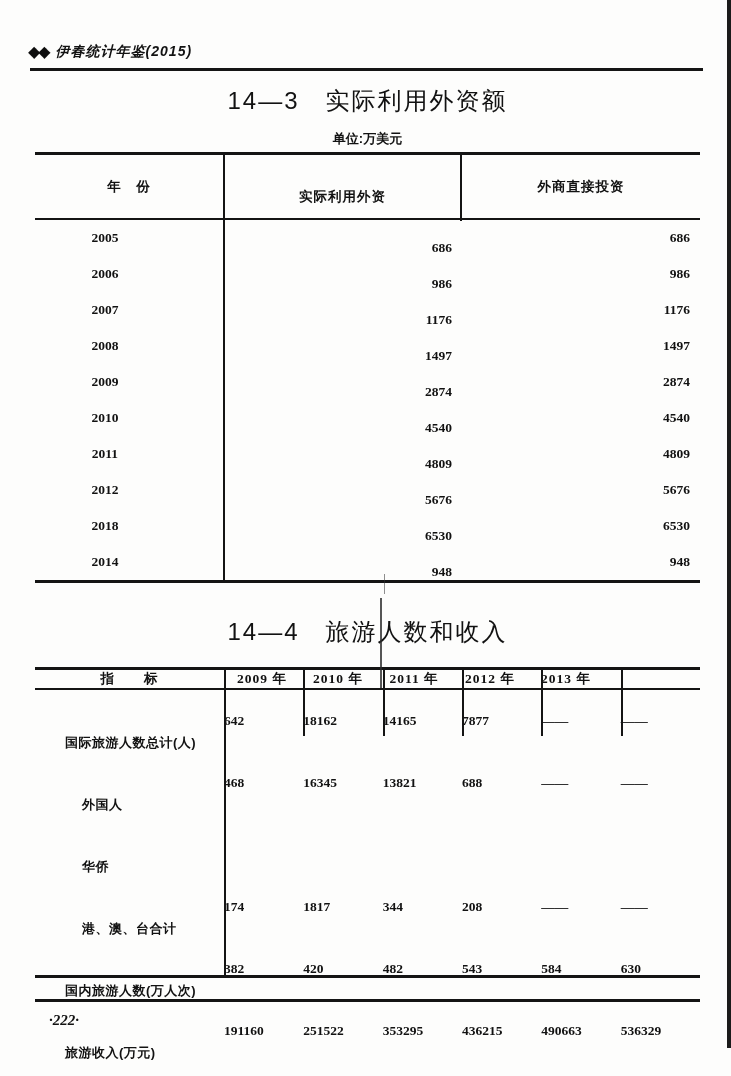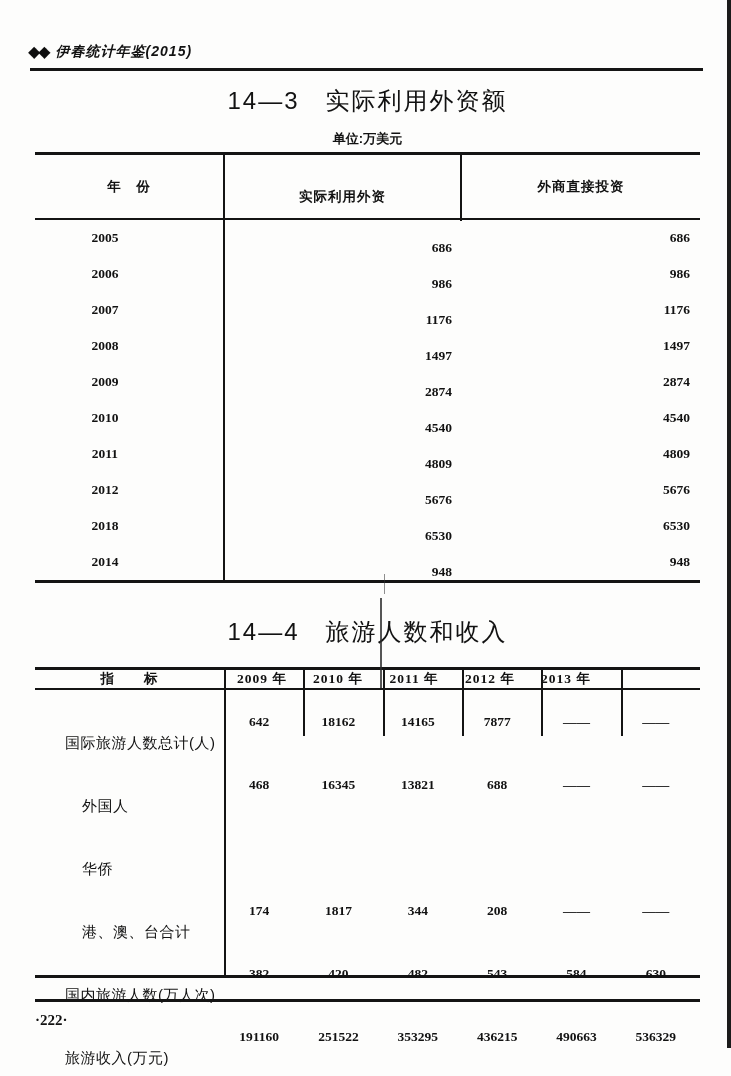--- a/index.html
+++ b/index.html
@@ -46,31 +46,31 @@
   .t1-row .t1-c2, .t1-row .t1-c3 { text-align:right; padding-right:10px; }
   .tbl1 .vl-a { left:188px; top:0; height:100%; }
   .tbl1 .vl-b { left:425px; top:0; height:66px; }
 
   
   .tbl2 { top:667px; height:311px; }
   .tbl2 .thead { height:66px; }
   .t2-c0 { width:189px; }
   .t2-cy { width:76px; }
   .t2-row { flex:1; display:flex; align-items:center; }
-  .t2-label { width:189px; font-size:15px; font-weight:normal; letter-spacing:.5px;margin-top:44px; }
+  .t2-label { width:189px; font-size:13px; font-weight:bold; letter-spacing:.5px;margin-top:44px; }
   .ind-0 { padding-left:30px; }
   .ind-1 { padding-left:47px; }
-  .t2-val { width:79.33px; text-align:center; padding-right:9px; }
+  .t2-val { width:79.33px; text-align:left; padding-right:9px; }
   .tbl2 .hsep { position:absolute; top:0; height:66px; width:2px; background:#141414; }
   .tbl2 .vl-main { left:189px; top:0; height:100%; }
 
   
   .footer-rule { position:absolute; left:35px; top:999px; width:665px; height:3px; background:#141414; }
-  .page-number { position:absolute; left:35px; top:1012px;
-                 font-family:"Liberation Serif","DejaVu Serif",serif; font-weight:bold; font-size:15px; }
+  .page-number { position:absolute; left:49px; top:1012px;
+                 font-family:"Liberation Serif","DejaVu Serif",serif; font-weight:bold; font-size:15px;font-style:italic; }
 
   
   .edge-band { position:absolute; right:0; top:0; width:4px; height:1048px; background:#1b1b1b; }
   .title-artifact { position:absolute; left:380px; top:598px; width:2px; height:90px; background:#2a2a2a; opacity:.8; }
   .small-artifact { position:absolute; left:384px; top:574px; width:1px; height:20px; background:#333; opacity:.55; }
 </style>
 </head>
 <body>
 
 <div class="page">

